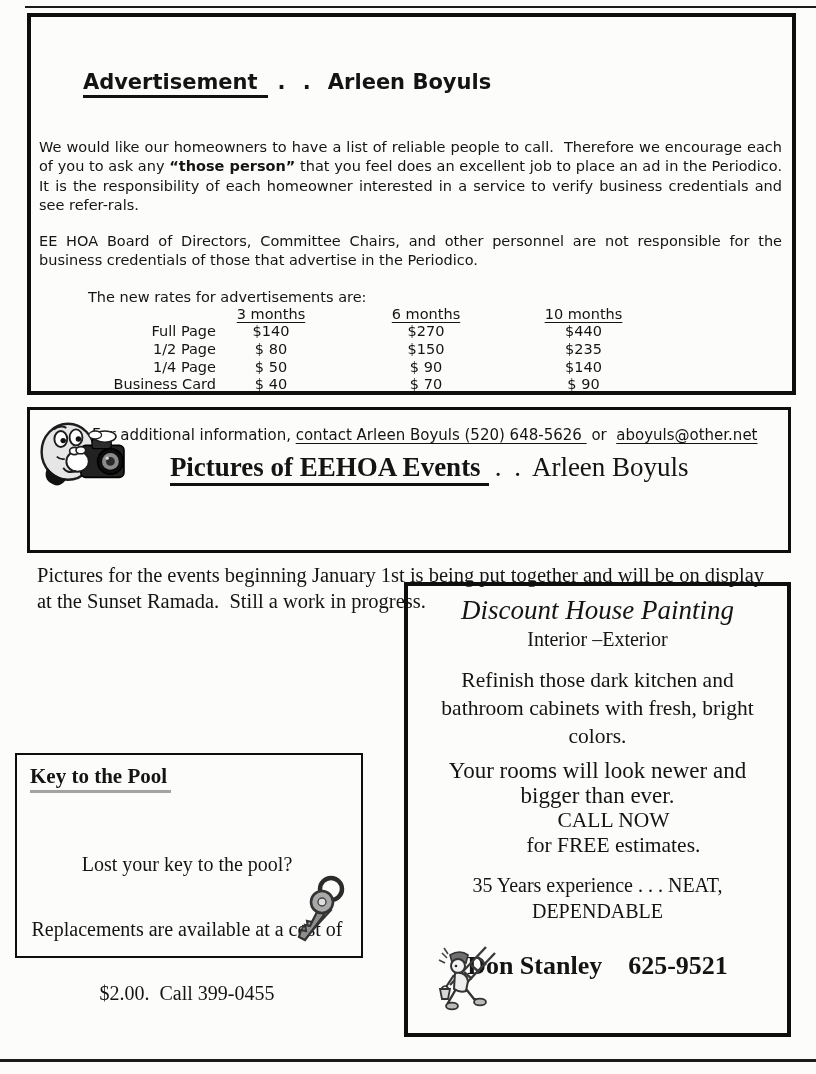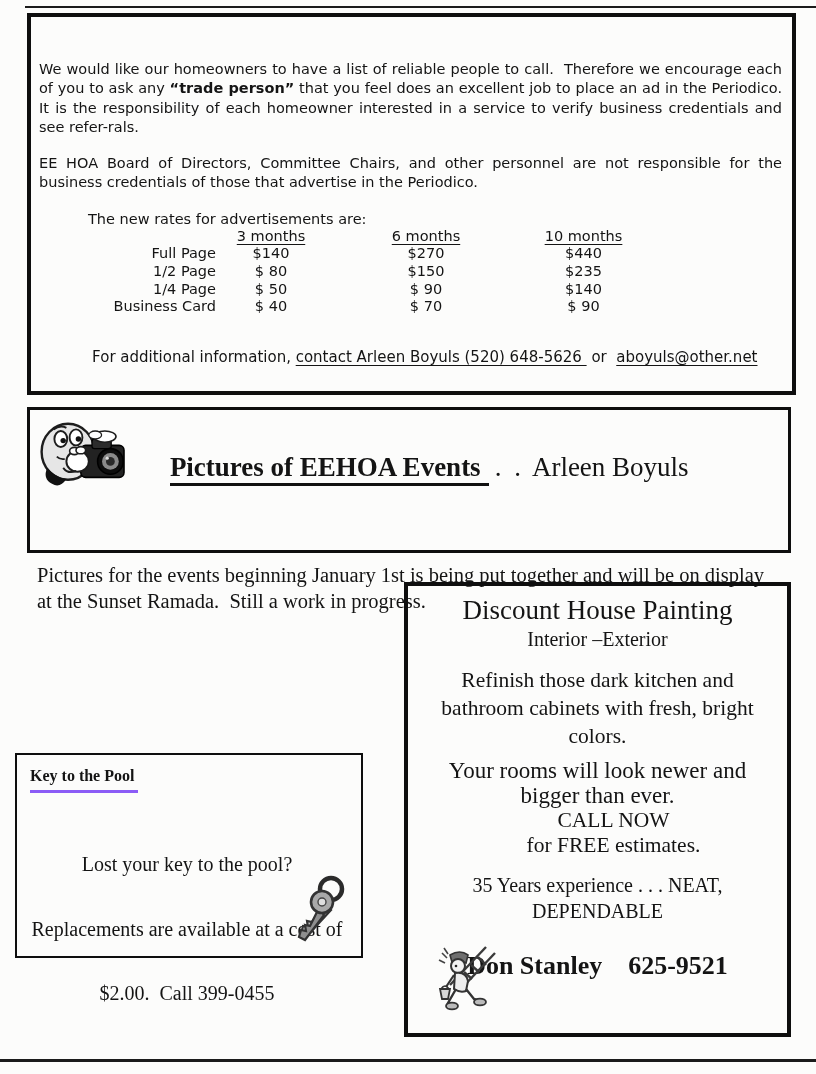--- a/index.html
+++ b/index.html
@@ -30,47 +30,50 @@
             font-family:"Liberation Serif","DejaVu Serif",serif;}
   .pics-title{margin-top:6px;text-align:center;font-size:27px;line-height:34px;white-space:pre-wrap;}
   .pics-title .t-underline{font-weight:bold;border-bottom:3px solid #111;padding-right:8px;padding-bottom:1px;}
   .pics-title .t-sep{letter-spacing:3px;margin:0 8px 0 6px;}
   .pics-body{margin:44px 8px 0 7px;font-size:20.5px;line-height:26px;white-space:pre-wrap;}
   .pics-clipart{position:absolute;left:6px;top:4px;}
 
   
   #box-key{left:15px;top:753px;width:348px;height:205px;border-width:2px;
            font-family:"Liberation Serif","DejaVu Serif",serif;}
-  .key-title{margin:8px 0 0 13px;font-size:16px;font-weight:bold;line-height:26px;display:inline-block;
-             border-bottom:3px solid #8b5cf6;padding-right:4px;padding-bottom:1px;}
+  .key-title{margin:8px 0 0 13px;font-size:21px;font-weight:bold;line-height:26px;display:inline-block;
+             border-bottom:3px solid #a3a3a3;padding-right:4px;padding-bottom:1px;}
   .key-body{margin:18px 6px 0 2px;text-align:center;font-size:20px;line-height:21.5px;white-space:pre-wrap;}
   .keys-clipart{position:absolute;right:12px;bottom:10px;}
 
   
   #box-paint{left:404px;top:582px;width:387px;height:455px;border-width:4px;
              font-family:"Liberation Serif","DejaVu Serif",serif;text-align:center;}
-  .paint-title{margin-top:8px;font-size:27px;line-height:32px;}
+  .paint-title{margin-top:8px;font-size:27px;line-height:32px;font-style:italic;}
   .paint-sub{font-size:20px;line-height:26px;}
   .paint-p1{margin:14px 26px 0 26px;font-size:21.5px;line-height:28px;}
   .paint-p2{margin:8px 22px 0 22px;font-size:23px;line-height:25px;}
   .paint-line{font-size:21.5px;line-height:25px;padding-left:32px;}
   .paint-exp{margin:14px 2px 0 2px;font-size:20px;line-height:26px;white-space:pre-wrap;}
   .paint-contact{margin-top:26px;font-size:26px;font-weight:bold;line-height:32px;}
   .paint-contact .gap{display:inline-block;width:26px;}
   .painter-clipart{position:absolute;left:22px;bottom:14px;}
 </style>
 </head>
 <body>
 
 <div class="page">
 
   <div class="rule" id="top-rule"></div>
 
   <section class="box" id="box-ad">
-    <p class="ad-p"><span>We would like our homeowners to have a list of reliable people to call.  Therefore we encourage each of you to ask any </span><b>“trade person”</b><span> that you feel does an excellent job to place an ad in the Periodico.  It is the responsibility of each homeowner interested in a service to verify business credentials and see refer-rals.</span></p>
+    <div class="ad-title">
+      <span class="t-underline">Advertisement</span><span class="t-sep">. .</span><span>Arleen Boyuls</span>
+    </div>
+    <p class="ad-p"><span>We would like our homeowners to have a list of reliable people to call.  Therefore we encourage each of you to ask any </span><b>“those person”</b><span> that you feel does an excellent job to place an ad in the Periodico.  It is the responsibility of each homeowner interested in a service to verify business credentials and see refer-rals.</span></p>
     <p class="ad-p">EE HOA Board of Directors, Committee Chairs, and other personnel are not responsible for the business credentials of those that advertise in the Periodico.</p>
     <div class="rates-intro">The new rates for advertisements are:</div>
     <div class="rates">
       <div class="lbl"></div>
       <div class="hd">3 months</div>
       <div class="hd">6 months</div>
       <div class="hd">10 months</div>
 
       <div class="lbl">Full Page</div>
       <div class="val">$140</div>

